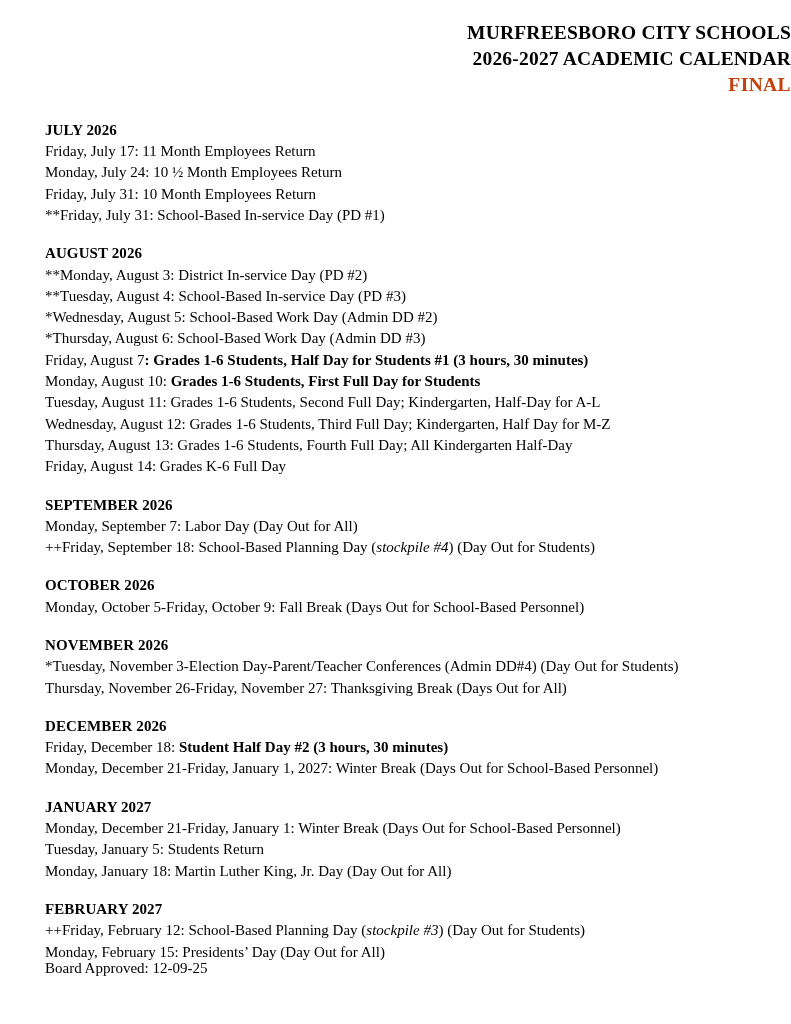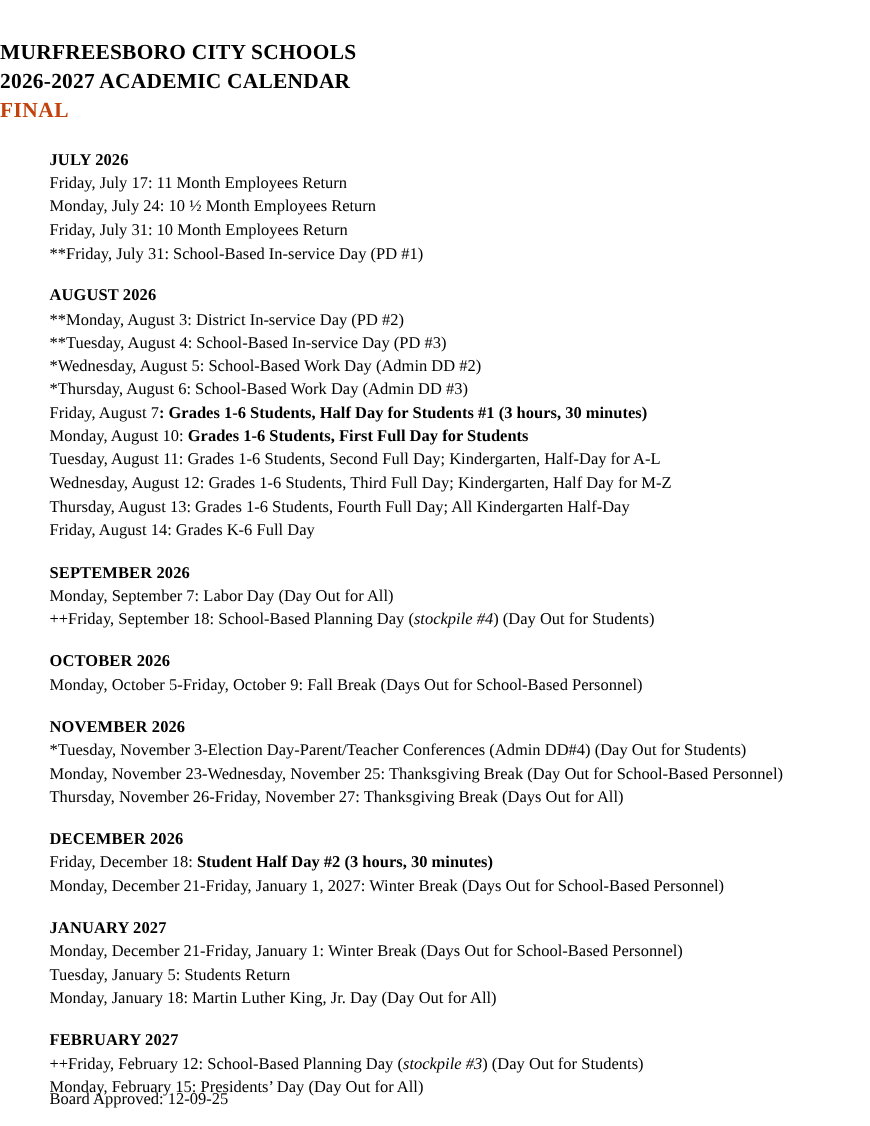--- a/index.html
+++ b/index.html
@@ -19,22 +19,23 @@
     position: relative;
     width: 791px;
     height: 1024px;
     box-sizing: border-box;
     padding: 0;
     background: #ffffff;
     overflow: hidden;
   }
   
   .title-block {
-    text-align: left;
-    padding-top: 36px;
+    text-align: right;
+    padding-top: 20px;
+    margin-left: 48px;
   }
   .title-line {
     font-size: 19.5px;
     font-weight: bold;
     letter-spacing: 0.2px;
     line-height: 1.33;
     white-space: nowrap;
   }
   .title-final {
     font-size: 19.5px;
@@ -67,21 +68,21 @@
   .entry b, .entry .b {
     font-weight: bold;
   }
   .entry i, .entry .i {
     font-style: italic;
   }
   
   .footer {
     position: absolute;
     left: 45px;
-    top: 990px;
+    top: 958px;
     font-size: 15px;
     line-height: 1.42;
   }
 </style>
 </head>
 <body>
 
 <div class="page">
 
   <div class="title-block">
@@ -116,21 +117,20 @@
         <div class="entry"><span>Monday, September 7:  Labor Day (Day Out for All)</span></div>
         <div class="entry"><span>++Friday, September 18:  School-Based Planning Day (</span><span class="i">stockpile #4</span><span>) (Day Out for Students)</span></div>
       </div>
       <div class="month-section">
         <div class="month-heading">OCTOBER 2026</div>
         <div class="entry"><span>Monday, October 5-Friday, October 9:  Fall Break (Days Out for School-Based Personnel)</span></div>
       </div>
       <div class="month-section">
         <div class="month-heading">NOVEMBER 2026</div>
         <div class="entry"><span>*Tuesday, November 3-Election Day-Parent/Teacher Conferences (Admin DD#4) (Day Out for Students)</span></div>
-        <div class="entry"><span>Monday, November 23-Wednesday, November 25: Thanksgiving Break (Day Out for School-Based Personnel)</span></div>
         <div class="entry"><span>Thursday, November 26-Friday, November 27:  Thanksgiving Break (Days Out for All)</span></div>
       </div>
       <div class="month-section">
         <div class="month-heading">DECEMBER 2026</div>
         <div class="entry"><span>Friday, December 18: </span><span class="b">Student Half Day #2 (3 hours, 30 minutes)</span></div>
         <div class="entry"><span>Monday, December 21-Friday, January 1, 2027:  Winter Break (Days Out for School-Based Personnel)</span></div>
       </div>
       <div class="month-section">
         <div class="month-heading">JANUARY 2027</div>
         <div class="entry"><span>Monday, December 21-Friday, January 1:  Winter Break (Days Out for School-Based Personnel)</span></div>

